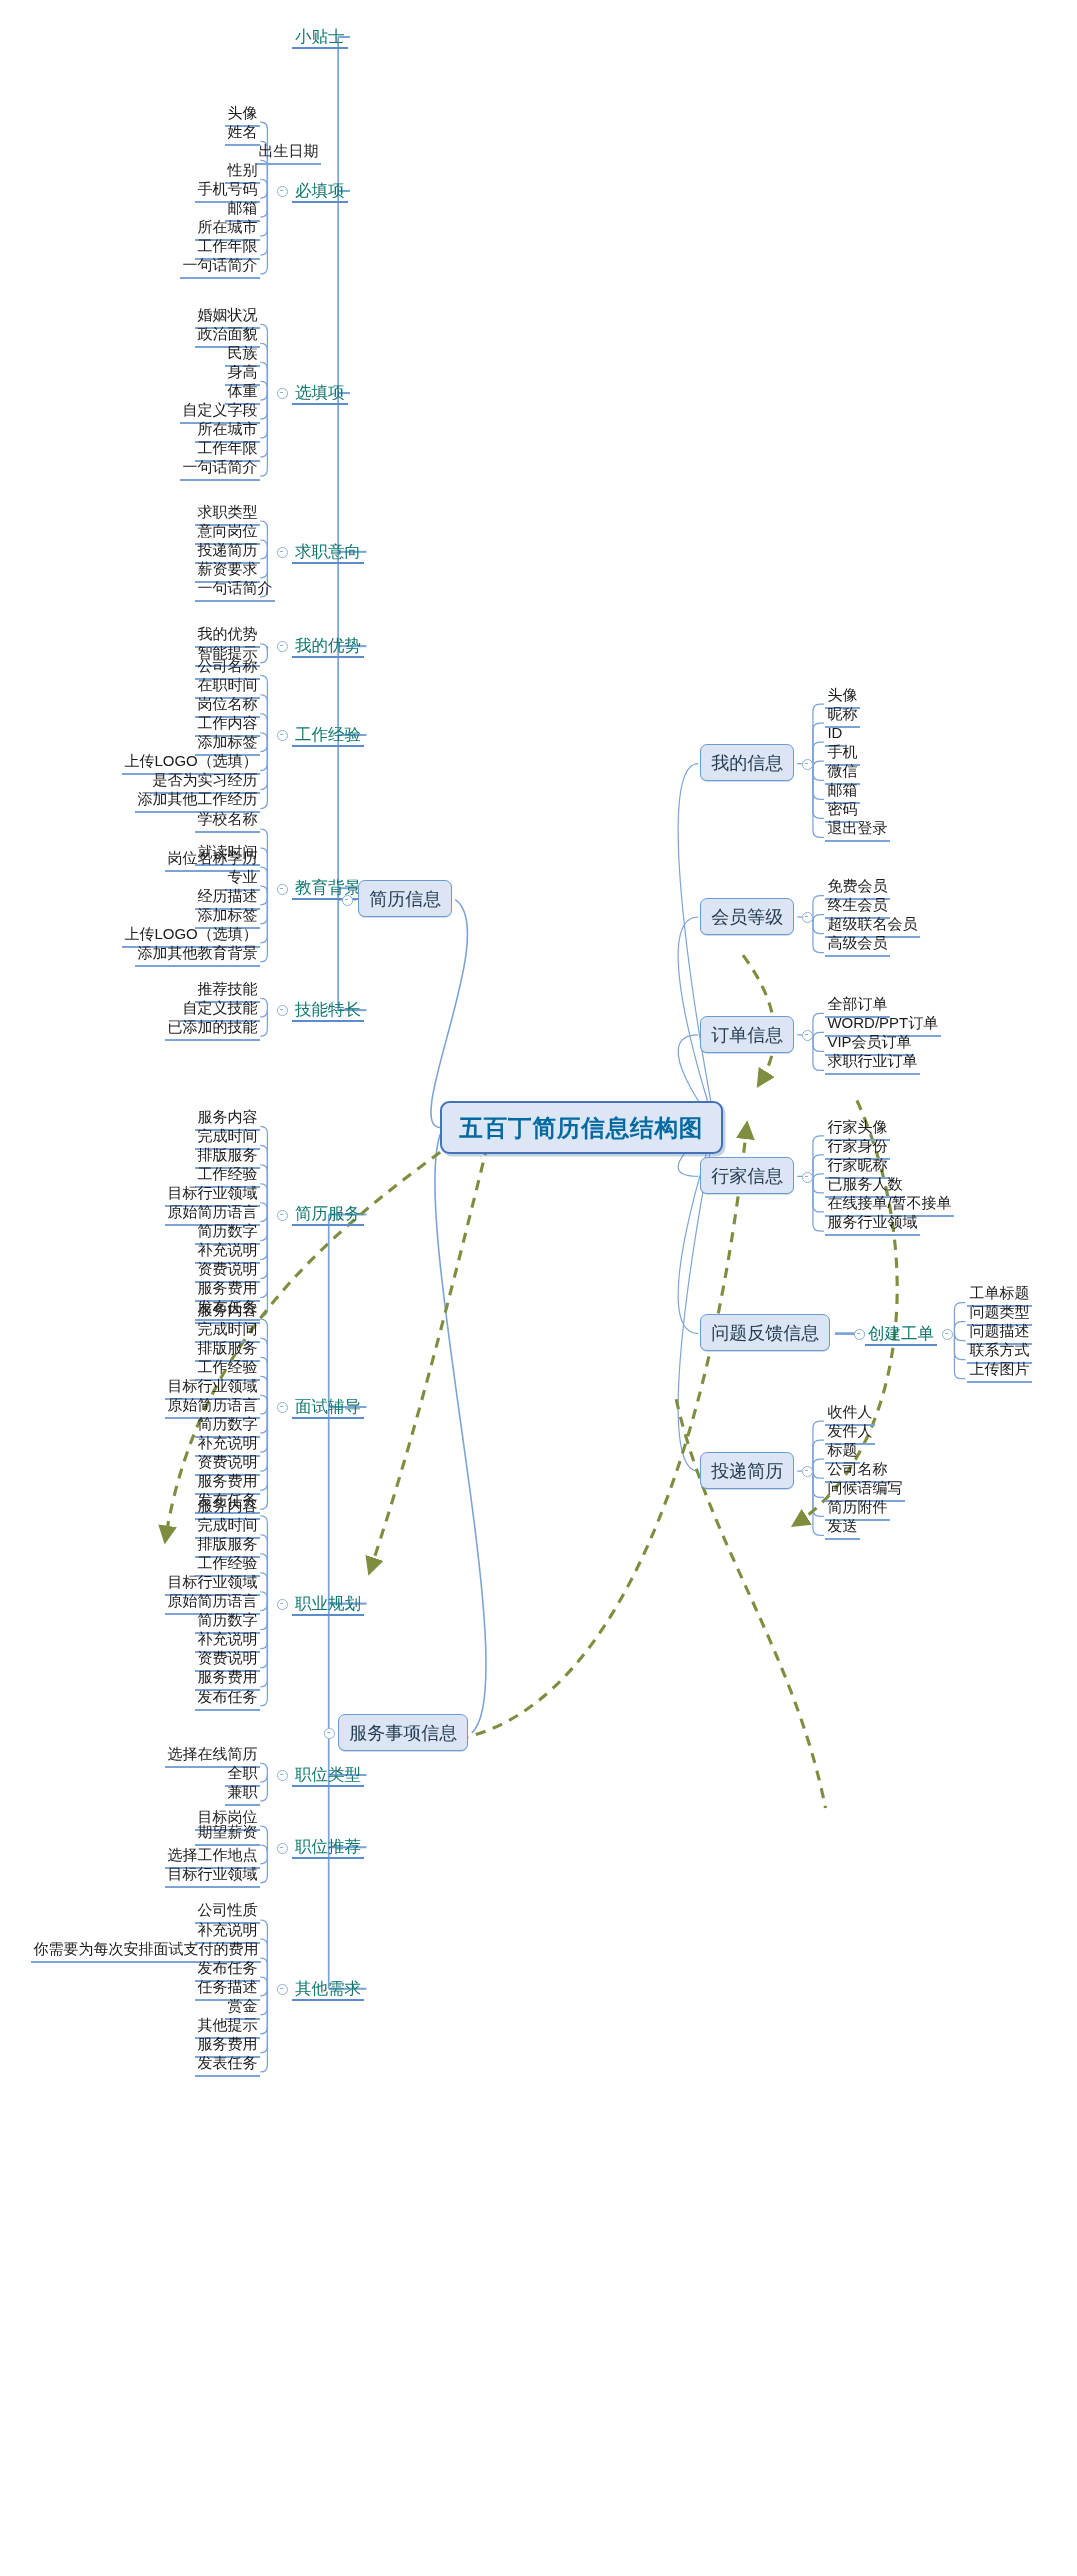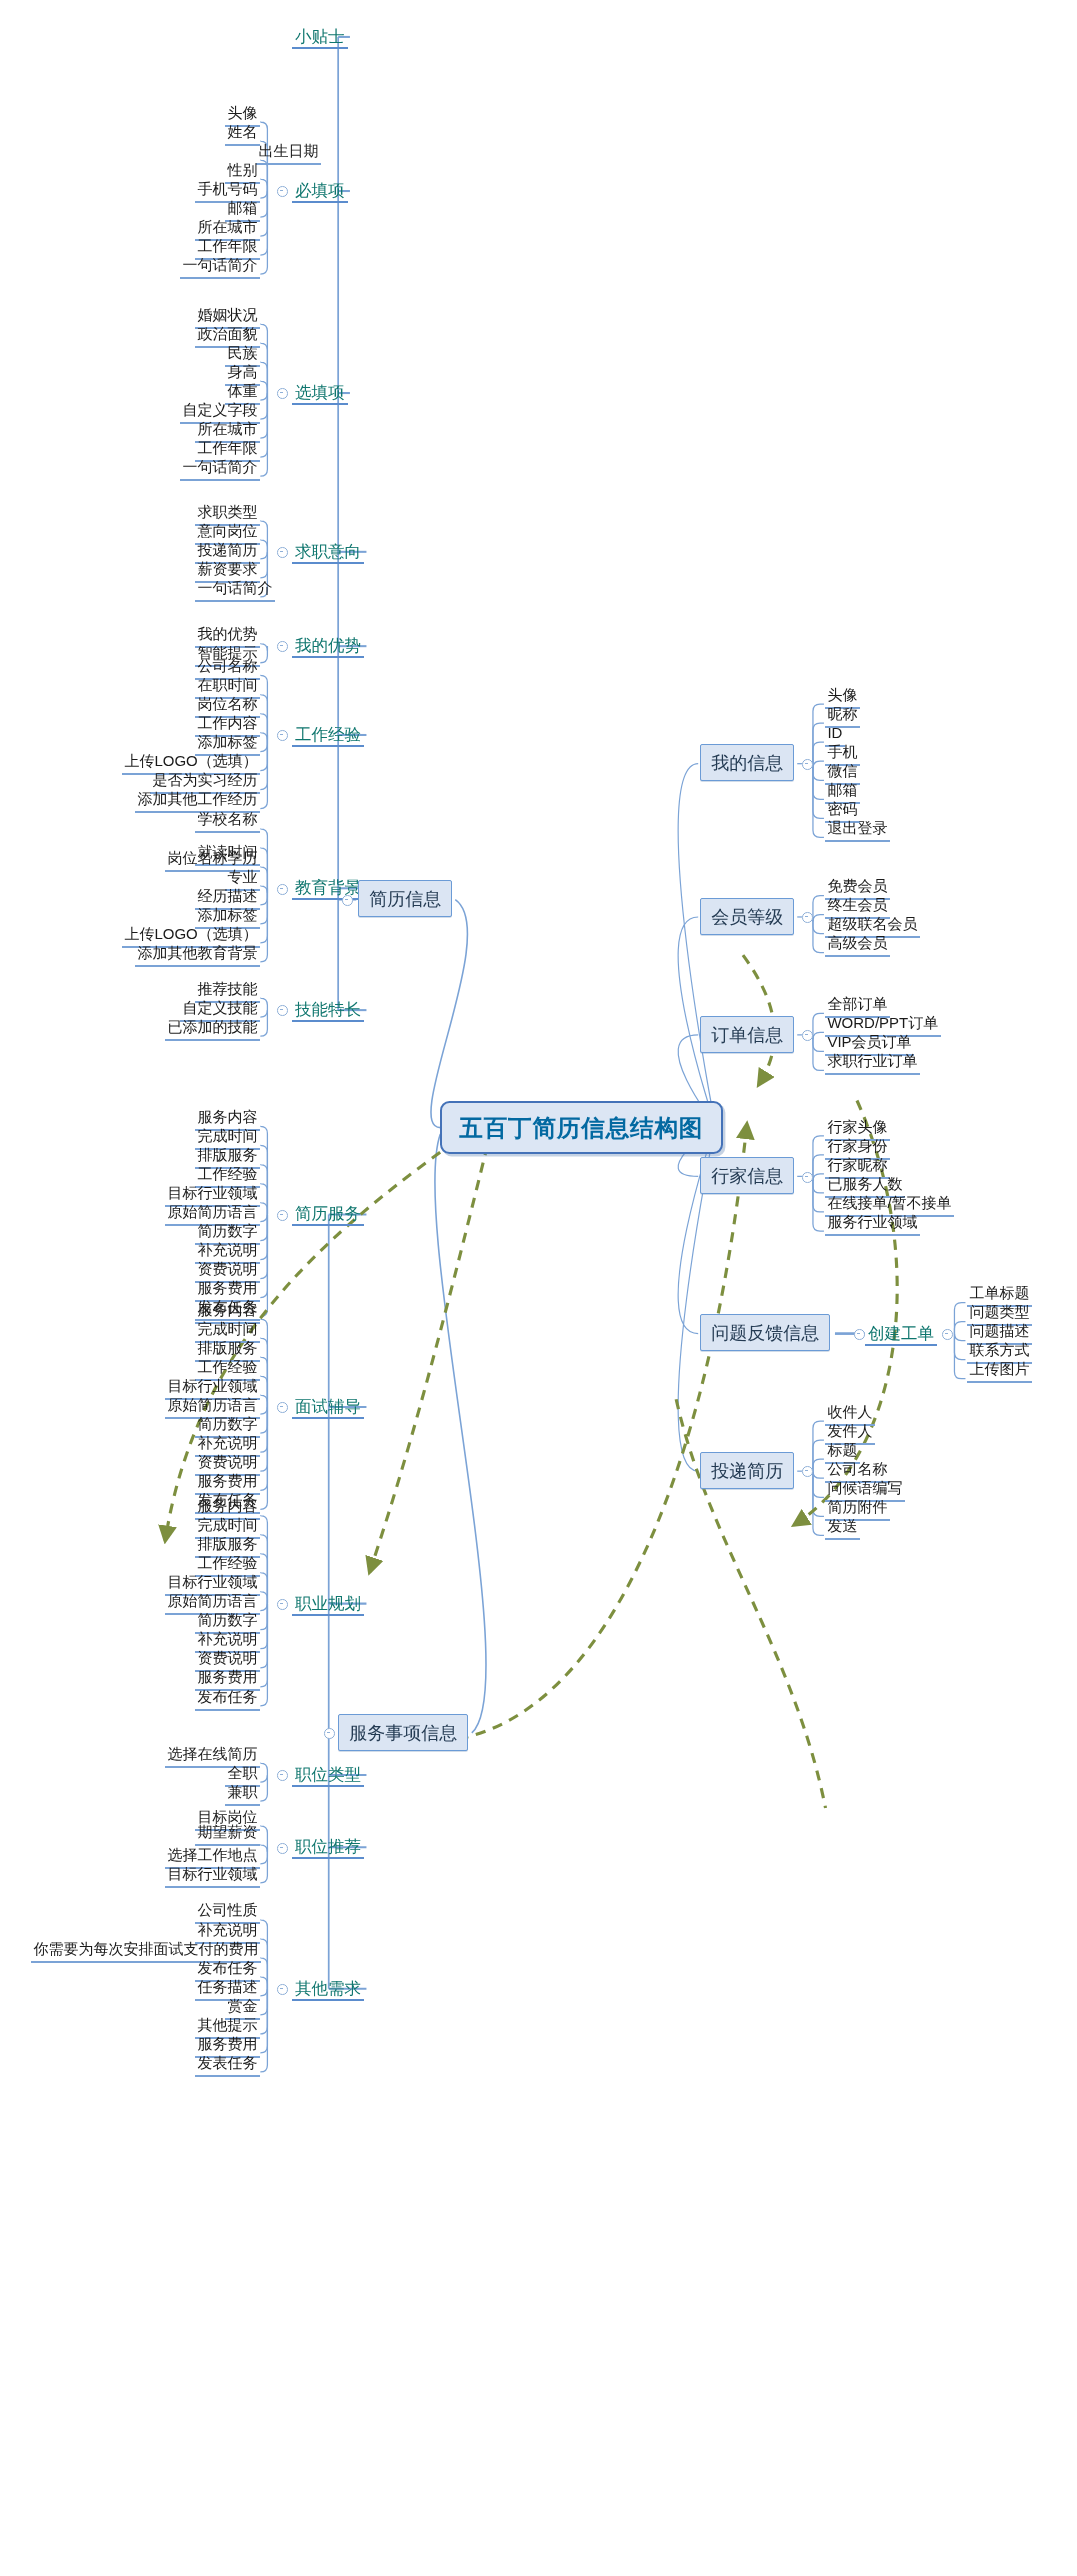--- a/index.html
+++ b/index.html
@@ -31,21 +31,21 @@
     height:19px;
   }
 
   .branch{
     position:absolute;
     font-size:18px;
     color:#243b53;
     white-space:nowrap;
     background:#dbe5f3;
     border:1.6px solid #6b9bd6;
-    border-radius:2px;
+    border-radius:7px;
     padding:5.5px 10.2px;
     box-shadow:0 0.8px 0 rgba(120,150,190,.45);
   }
 
   .central{
     position:absolute;
     font-size:23.6px;
     font-weight:bold;
     color:#0369a1;
     white-space:nowrap;

